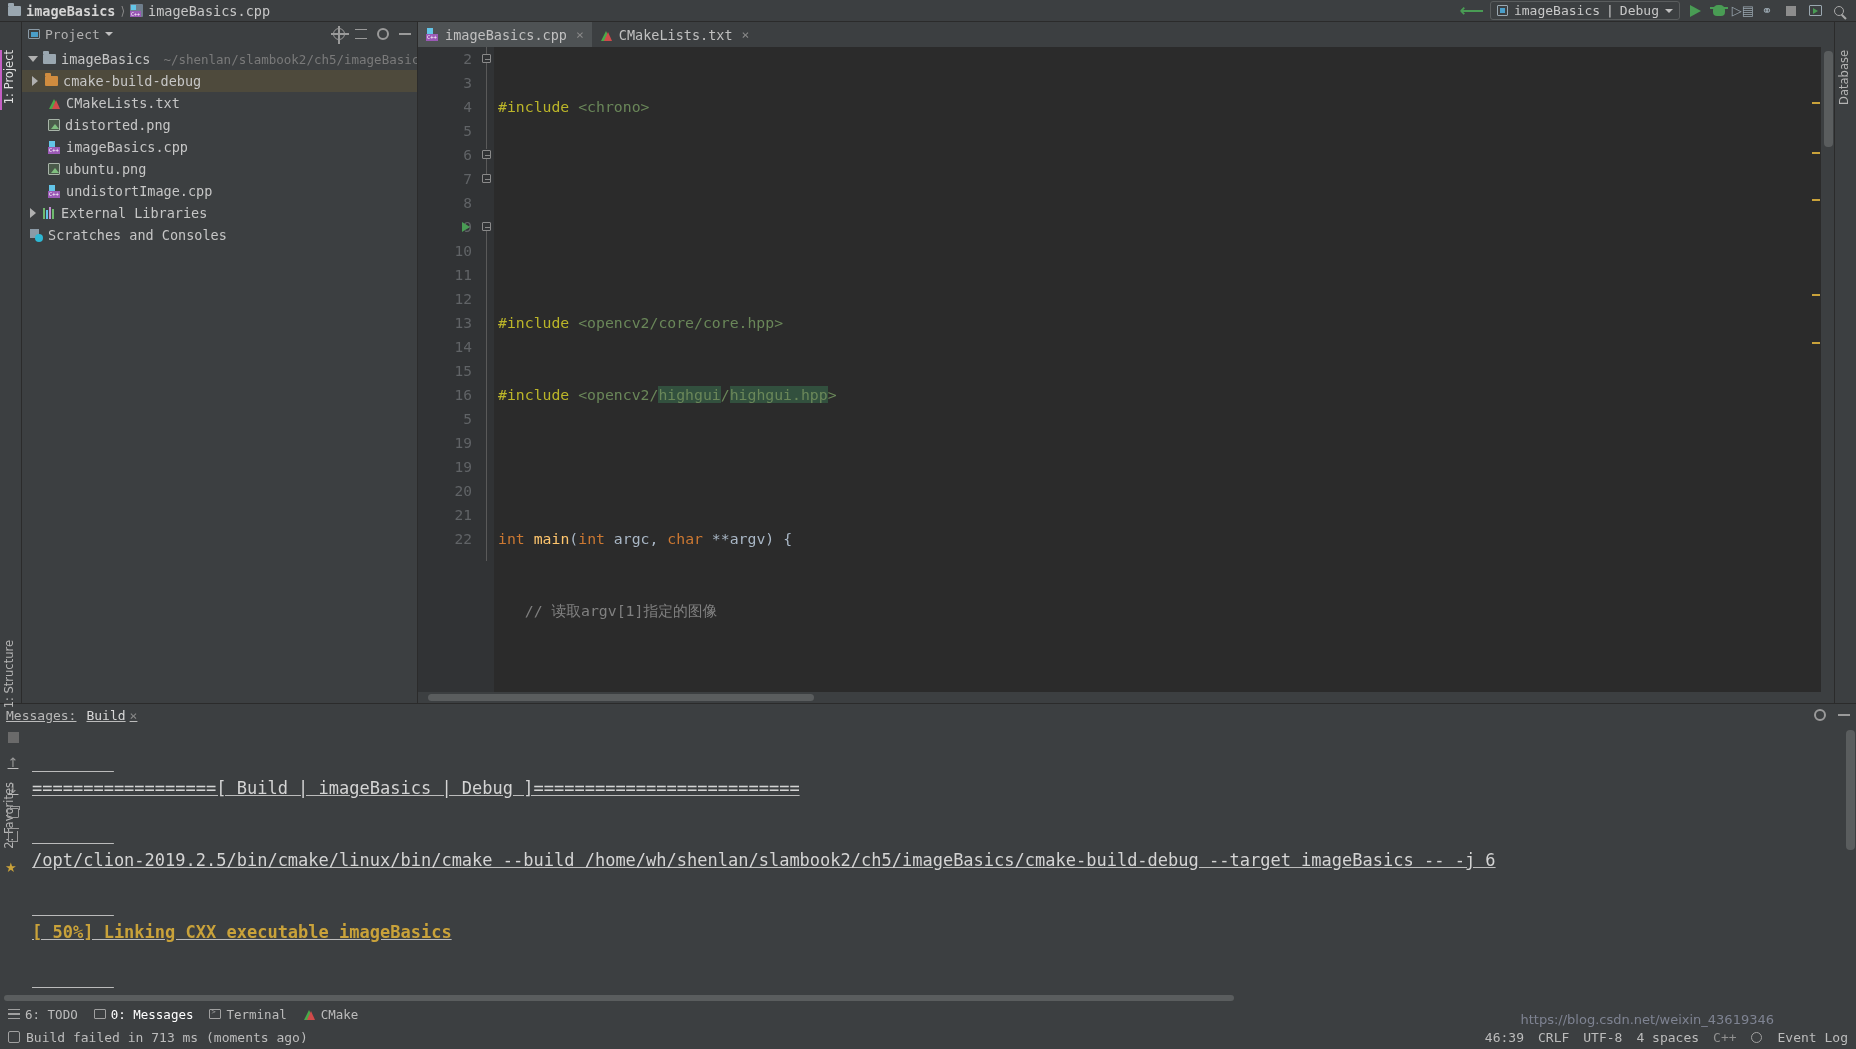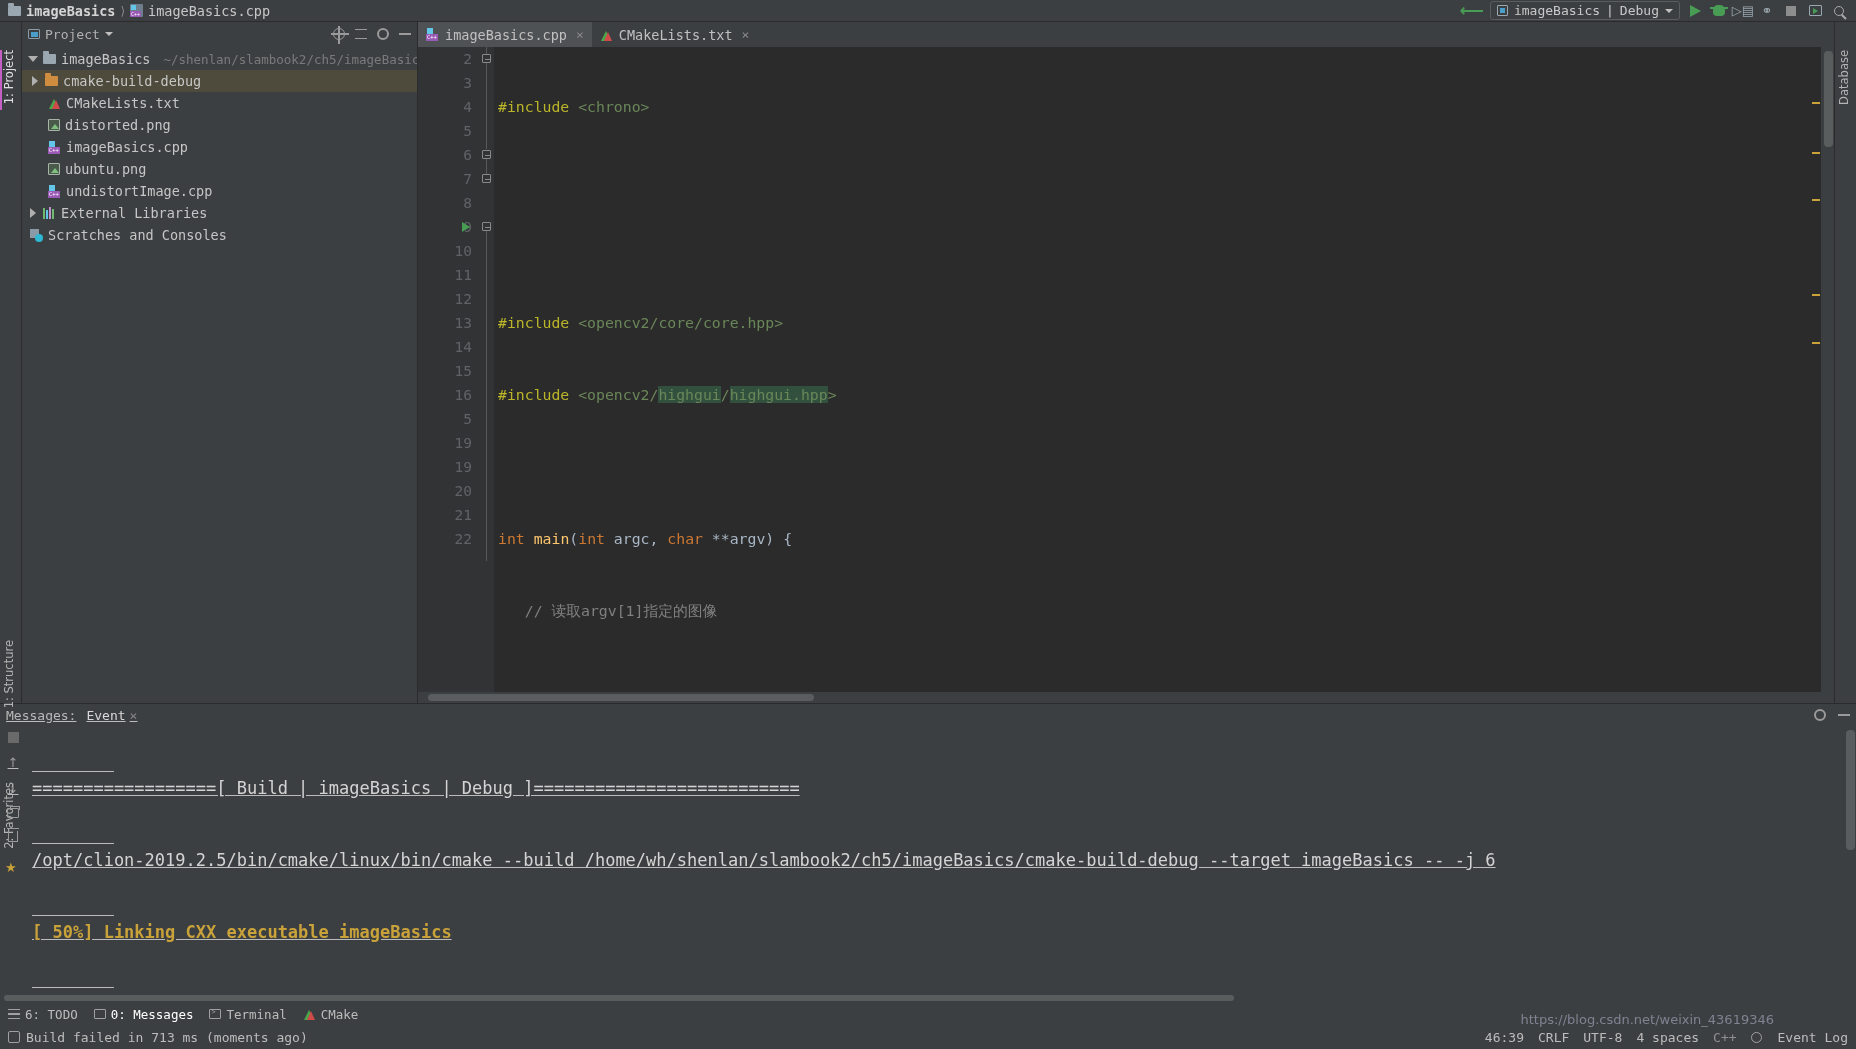--- a/index.html
+++ b/index.html
@@ -389,21 +389,21 @@
     </div>
 
     <div class="rightrail">
       <div class="vtab" style="top:28px;">Database</div>
     </div>
   </div>
 
   <div class="bottom">
     <div class="bottom-head">
       <span>Messages:</span>
-      <span class="t2">Event</span>
+      <span class="t2">Build</span>
       <span style="color:#8a8a8a;margin-left:-6px;">×</span>
       <span class="acts">
         <span class="gear"></span>
         <span class="minus"></span>
       </span>
     </div>
     <div class="bottom-body">
       <div class="bpanel-rail">
         <span class="br-sq"></span>
         <span class="br-ar">↑</span>

